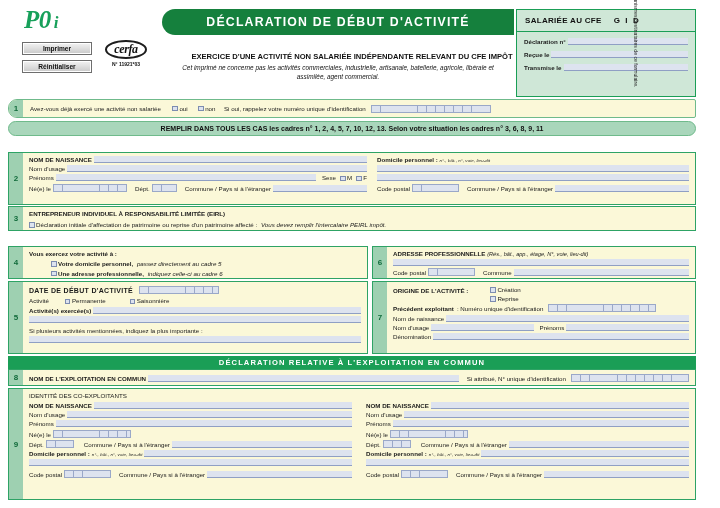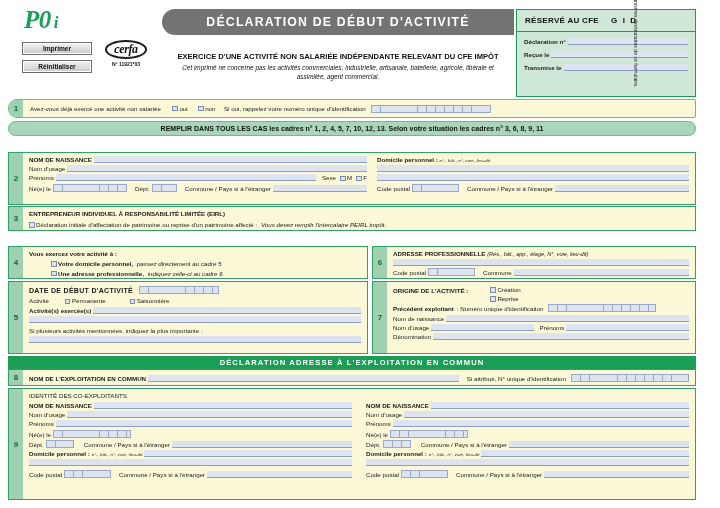--- a/index.html
+++ b/index.html
@@ -68,32 +68,32 @@
     display:flex; align-items:center; justify-content:center;
     font-family:"Liberation Serif", serif;
     font-style:italic; font-weight:bold; font-size:12px;
     color:#111; letter-spacing:-0.4px;
     margin:0 auto;
   }
   .cerfa .num { font-size:5px; font-weight:bold; margin-top:1.5px; color:#111; }
 
   .title-band {
     position:absolute; left:162px; top:9px; width:352px; height:26px;
-    background:#737373; border-radius:13px 0 0 13px;
+    background:#15803d; border-radius:13px 0 0 13px;
     color:#ffffff; font-weight:bold; font-size:12.3px;
     letter-spacing:1.2px;
     display:flex; align-items:center; justify-content:center;
   }
   .sub1 {
     position:absolute; left:162px; top:38px; width:352px;
     text-align:center; color:#1a9e56; font-weight:bold;
     font-size:8.4px; letter-spacing:2.2px;
   }
   .sub2 {
-    position:absolute; left:162px; top:52px; width:352px;
+    position:absolute; left:176px; top:52px; width:352px;
     text-align:center; color:#111; font-weight:bold; font-size:7.6px;
   }
   .sub3 {
     position:absolute; left:176px; top:64px; width:324px;
     text-align:center; color:#111; font-style:italic; font-size:6.4px;
     line-height:8.6px;
   }
 
   
   .res-box {
@@ -180,21 +180,21 @@
     <div class="oval">cerfa</div>
     <div class="num">N° 11921*03</div>
   </div>
 
   <div class="title-band">DÉCLARATION DE DÉBUT D'ACTIVITÉ</div>
   <div class="sub2">EXERCICE D'UNE ACTIVITÉ NON SALARIÉE INDÉPENDANTE RELEVANT DU CFE IMPÔT</div>
   <div class="sub3">Cet imprimé ne concerne pas les activités commerciales, industrielle, artisanale, batellerie, agricole, libérale et assimilée, agent commercial.</div>
 
   <div class="res-box">
     <div class="res-head">
-      <span>RÉSERVÉ AU CFE</span>
+      <span>SALARIÉE AU CFE</span>
       <span class="gid">G I D</span>
     </div>
     <div class="res-body">
       <div class="res-row">
         <span class="lbl">Déclaration n°</span>
         <span class="line"></span>
       </div>
       <div class="res-row">
         <span class="lbl">Reçue le</span>
         <span class="line"></span>
@@ -372,21 +372,21 @@
         <span class="lbl" style="margin-left:6px">Prénoms</span>
         <span class="fld" style="flex:1.2"></span>
       </div>
       <div class="row">
         <span class="lbl">Dénomination</span>
         <span class="fld grow"></span>
       </div>
     </div>
   </div>
 
-  <div class="sec-band" style="top:356px">DÉCLARATION ADRESSE À L'EXPLOITATION EN COMMUN</div>
+  <div class="sec-band" style="top:356px">DÉCLARATION RELATIVE À L'EXPLOITATION EN COMMUN</div>
 
   <div class="cadre" style="left:8px; top:369px; width:688px; height:17px; align-items:center;">
     <div class="numtab">8</div>
     <div class="cbody" style="padding:0 6px;">
       <div class="row" style="margin-bottom:0">
         <span class="lbl bd">NOM DE L'EXPLOITATION EN COMMUN</span>
         <span class="fld" style="flex:1"></span>
         <span class="lbl" style="margin-left:8px">Si attribué, N° unique d'identification</span>
         <span class="boxes" style="width:118px; margin-left:3px"></span>
       </div>

